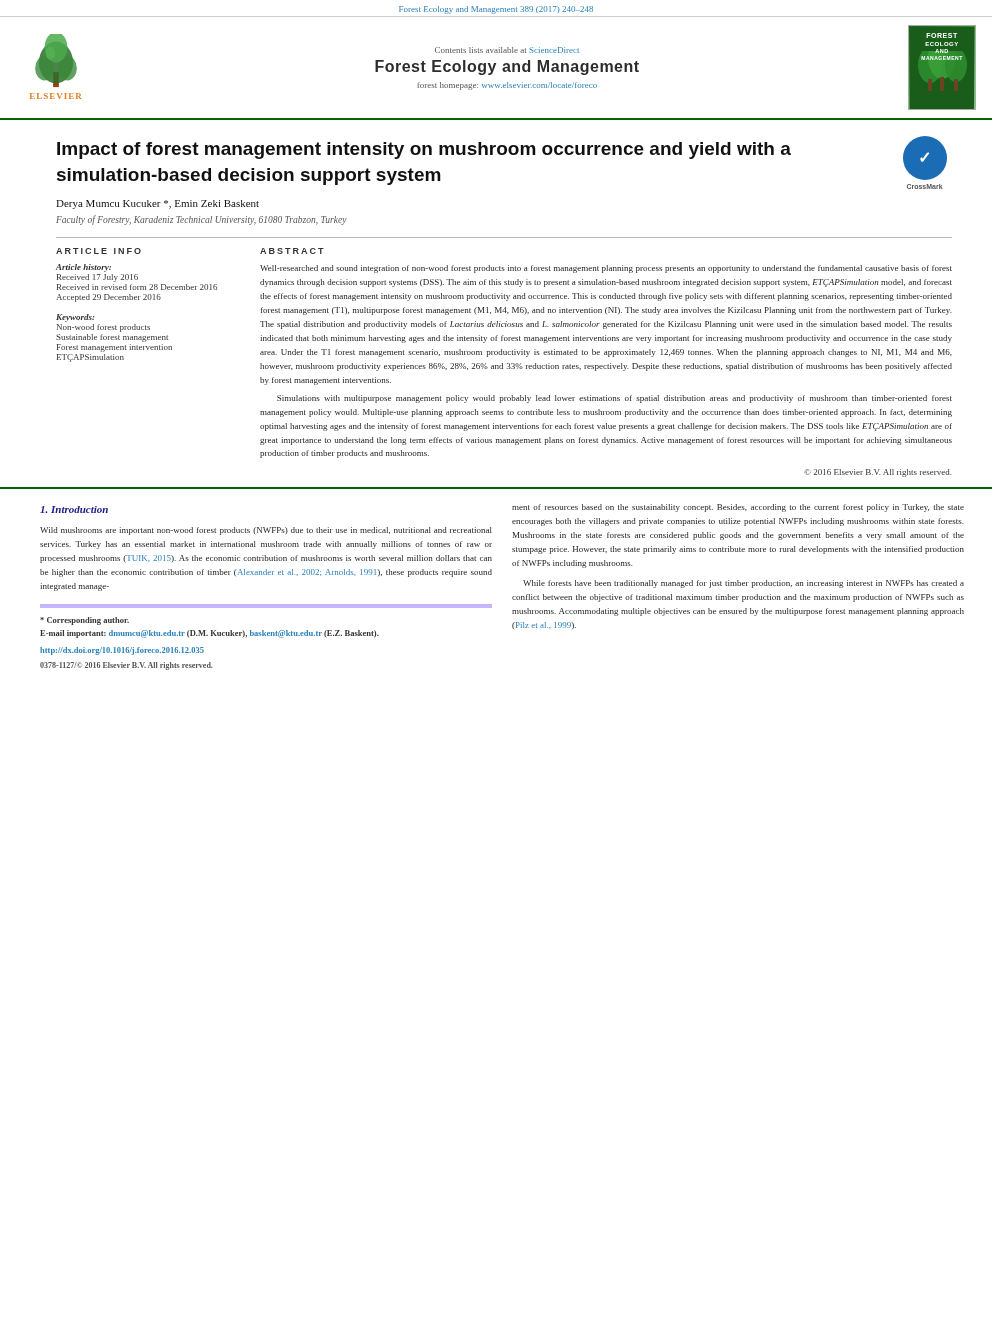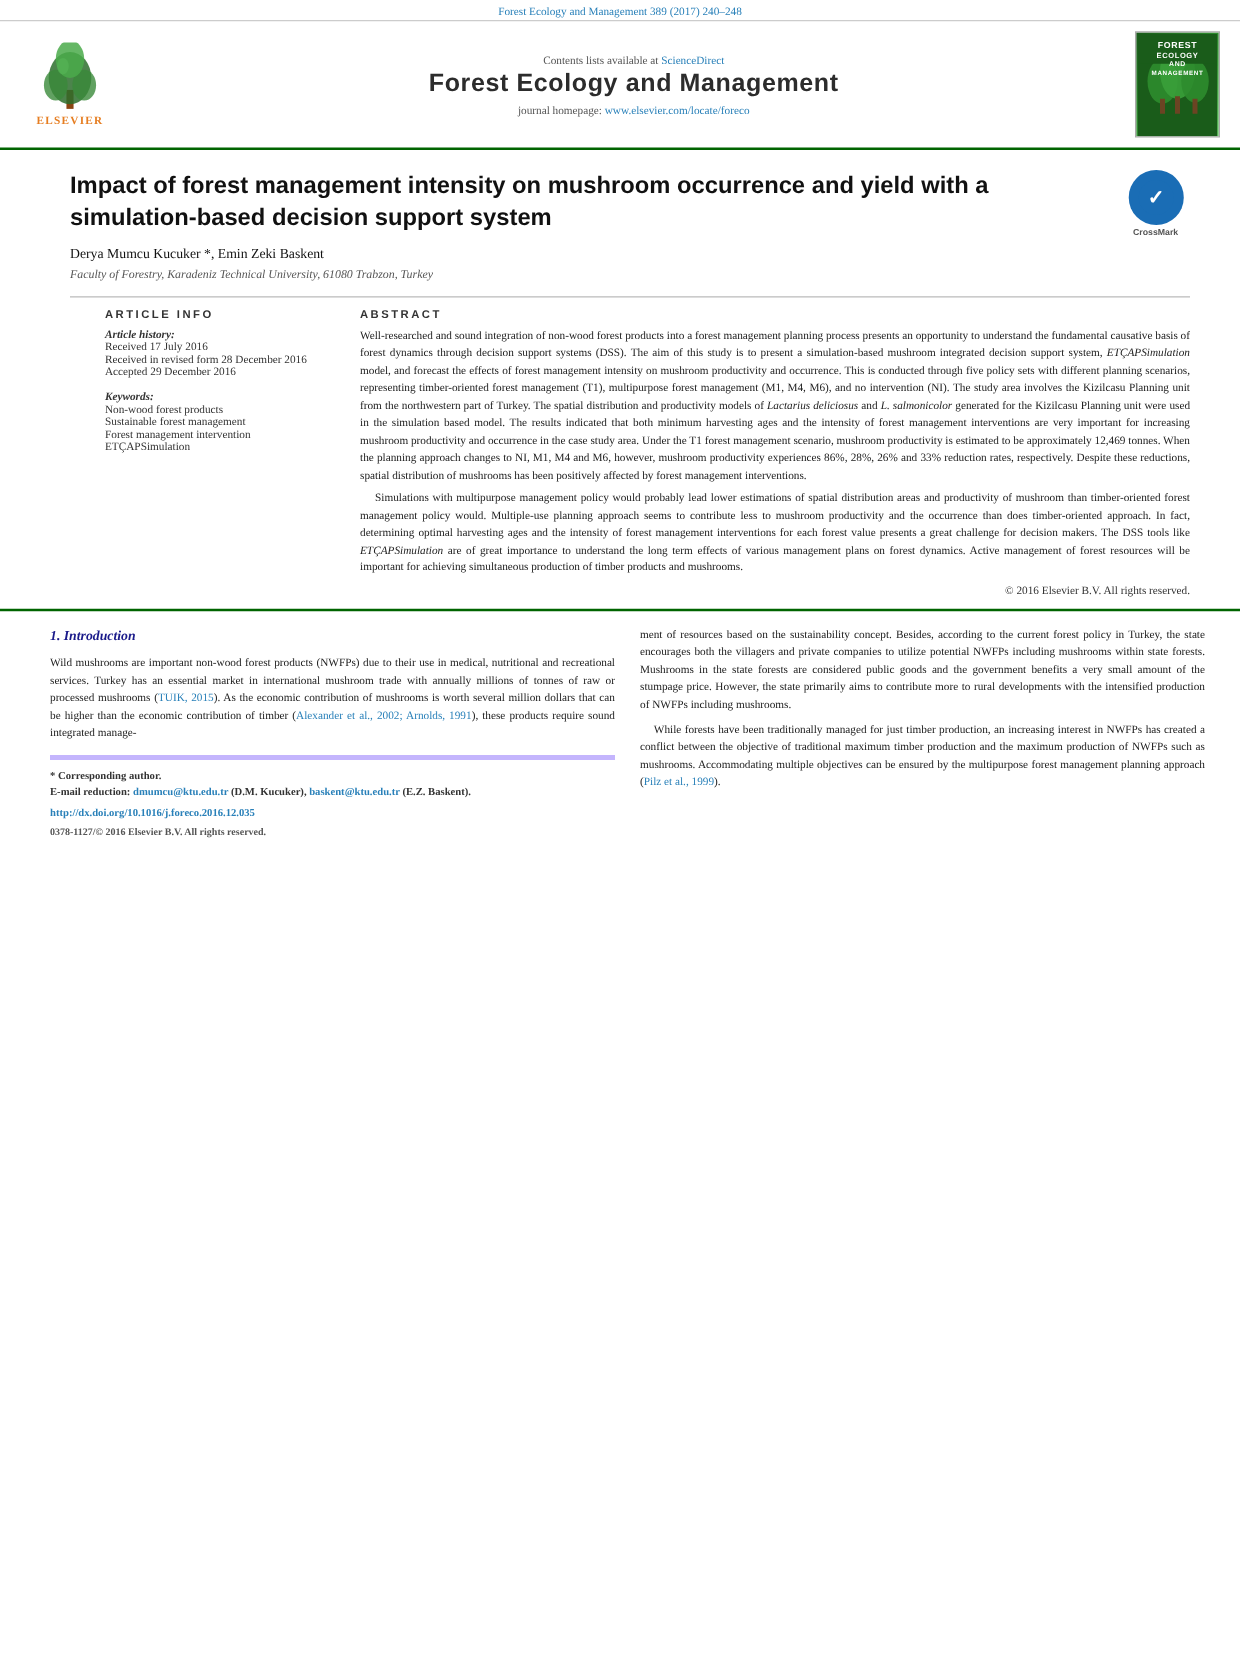--- a/index.html
+++ b/index.html
@@ -55,21 +55,21 @@
     .sciencedirect-line {
       font-size: 9px;
       color: #555;
       margin-bottom: 3px;
     }
     .sciencedirect-line a {
       color: #2980b9;
       text-decoration: none;
     }
     .journal-title-main {
-      font-size: 20px;
+      font-size: 16px;
       font-weight: bold;
       color: #2c2c2c;
       letter-spacing: 0.5px;
       font-family: Arial, sans-serif;
     }
     .journal-homepage-line {
       font-size: 9px;
       color: #555;
       margin-top: 4px;
     }
@@ -162,21 +162,20 @@
 
     
     .info-abstract-row {
       display: flex;
       gap: 24px;
       margin-top: 4px;
     }
     .article-info {
       width: 180px;
       flex-shrink: 0;
-      margin-left: 28px;
     }
     .article-info .section-heading {
       font-size: 9px;
       letter-spacing: 2px;
       text-transform: uppercase;
       font-family: Arial, sans-serif;
       color: #333;
       margin-bottom: 6px;
       font-weight: bold;
     }
@@ -309,21 +308,21 @@
     <div class="elsevier-text">ELSEVIER</div>
   </div>
 
   <div class="journal-center">
     <div class="sciencedirect-line">
       <span>Contents lists available at</span>
       <a href="#">ScienceDirect</a>
     </div>
     <div class="journal-title-main">Forest Ecology and Management</div>
     <div class="journal-homepage-line">
-      <span>journal homepage:</span>
+      <span>forest homepage:</span>
       <a href="#">www.elsevier.com/locate/foreco</a>
     </div>
   </div>
 
   <div class="journal-cover-img">
     <svg width="64" height="82" viewBox="0 0 64 82" xmlns="http://www.w3.org/2000/svg">
       <rect width="64" height="82" fill="#1a5c1a"></rect>
 
       <ellipse cx="20" cy="38" rx="12" ry="18" fill="#2d8c2d" opacity="0.9"></ellipse>
       <ellipse cx="32" cy="30" rx="14" ry="22" fill="#3aa03a" opacity="0.9"></ellipse>
@@ -401,21 +400,21 @@
 
     <div class="body-col">
       <div class="section-title">1. Introduction</div>
       <div class="body-para">
         Wild mushrooms are important non-wood forest products (NWFPs) due to their use in medical, nutritional and recreational services. Turkey has an essential market in international mushroom trade with annually millions of tonnes of raw or processed mushrooms (<a href="#" class="ref-link">TUIK, 2015</a>). As the economic contribution of mushrooms is worth several million dollars that can be higher than the economic contribution of timber (<a href="#" class="ref-link">Alexander et al., 2002; Arnolds, 1991</a>), these products require sound integrated manage-
       </div>
 
       <div class="footnote-area">
         <div>* Corresponding author.</div>
         <div>
-          <span>E-mail reduction:</span>
+          <span>E-mail important:</span>
           <a href="#">dmumcu@ktu.edu.tr</a>
           <span>(D.M. Kucuker),</span>
           <a href="#">baskent@ktu.edu.tr</a>
           <span>(E.Z. Baskent).</span>
         </div>
         <div class="doi-line">
           <a href="#">http://dx.doi.org/10.1016/j.foreco.2016.12.035</a>
         </div>
         <div class="issn-line">0378-1127/© 2016 Elsevier B.V. All rights reserved.</div>
       </div>

